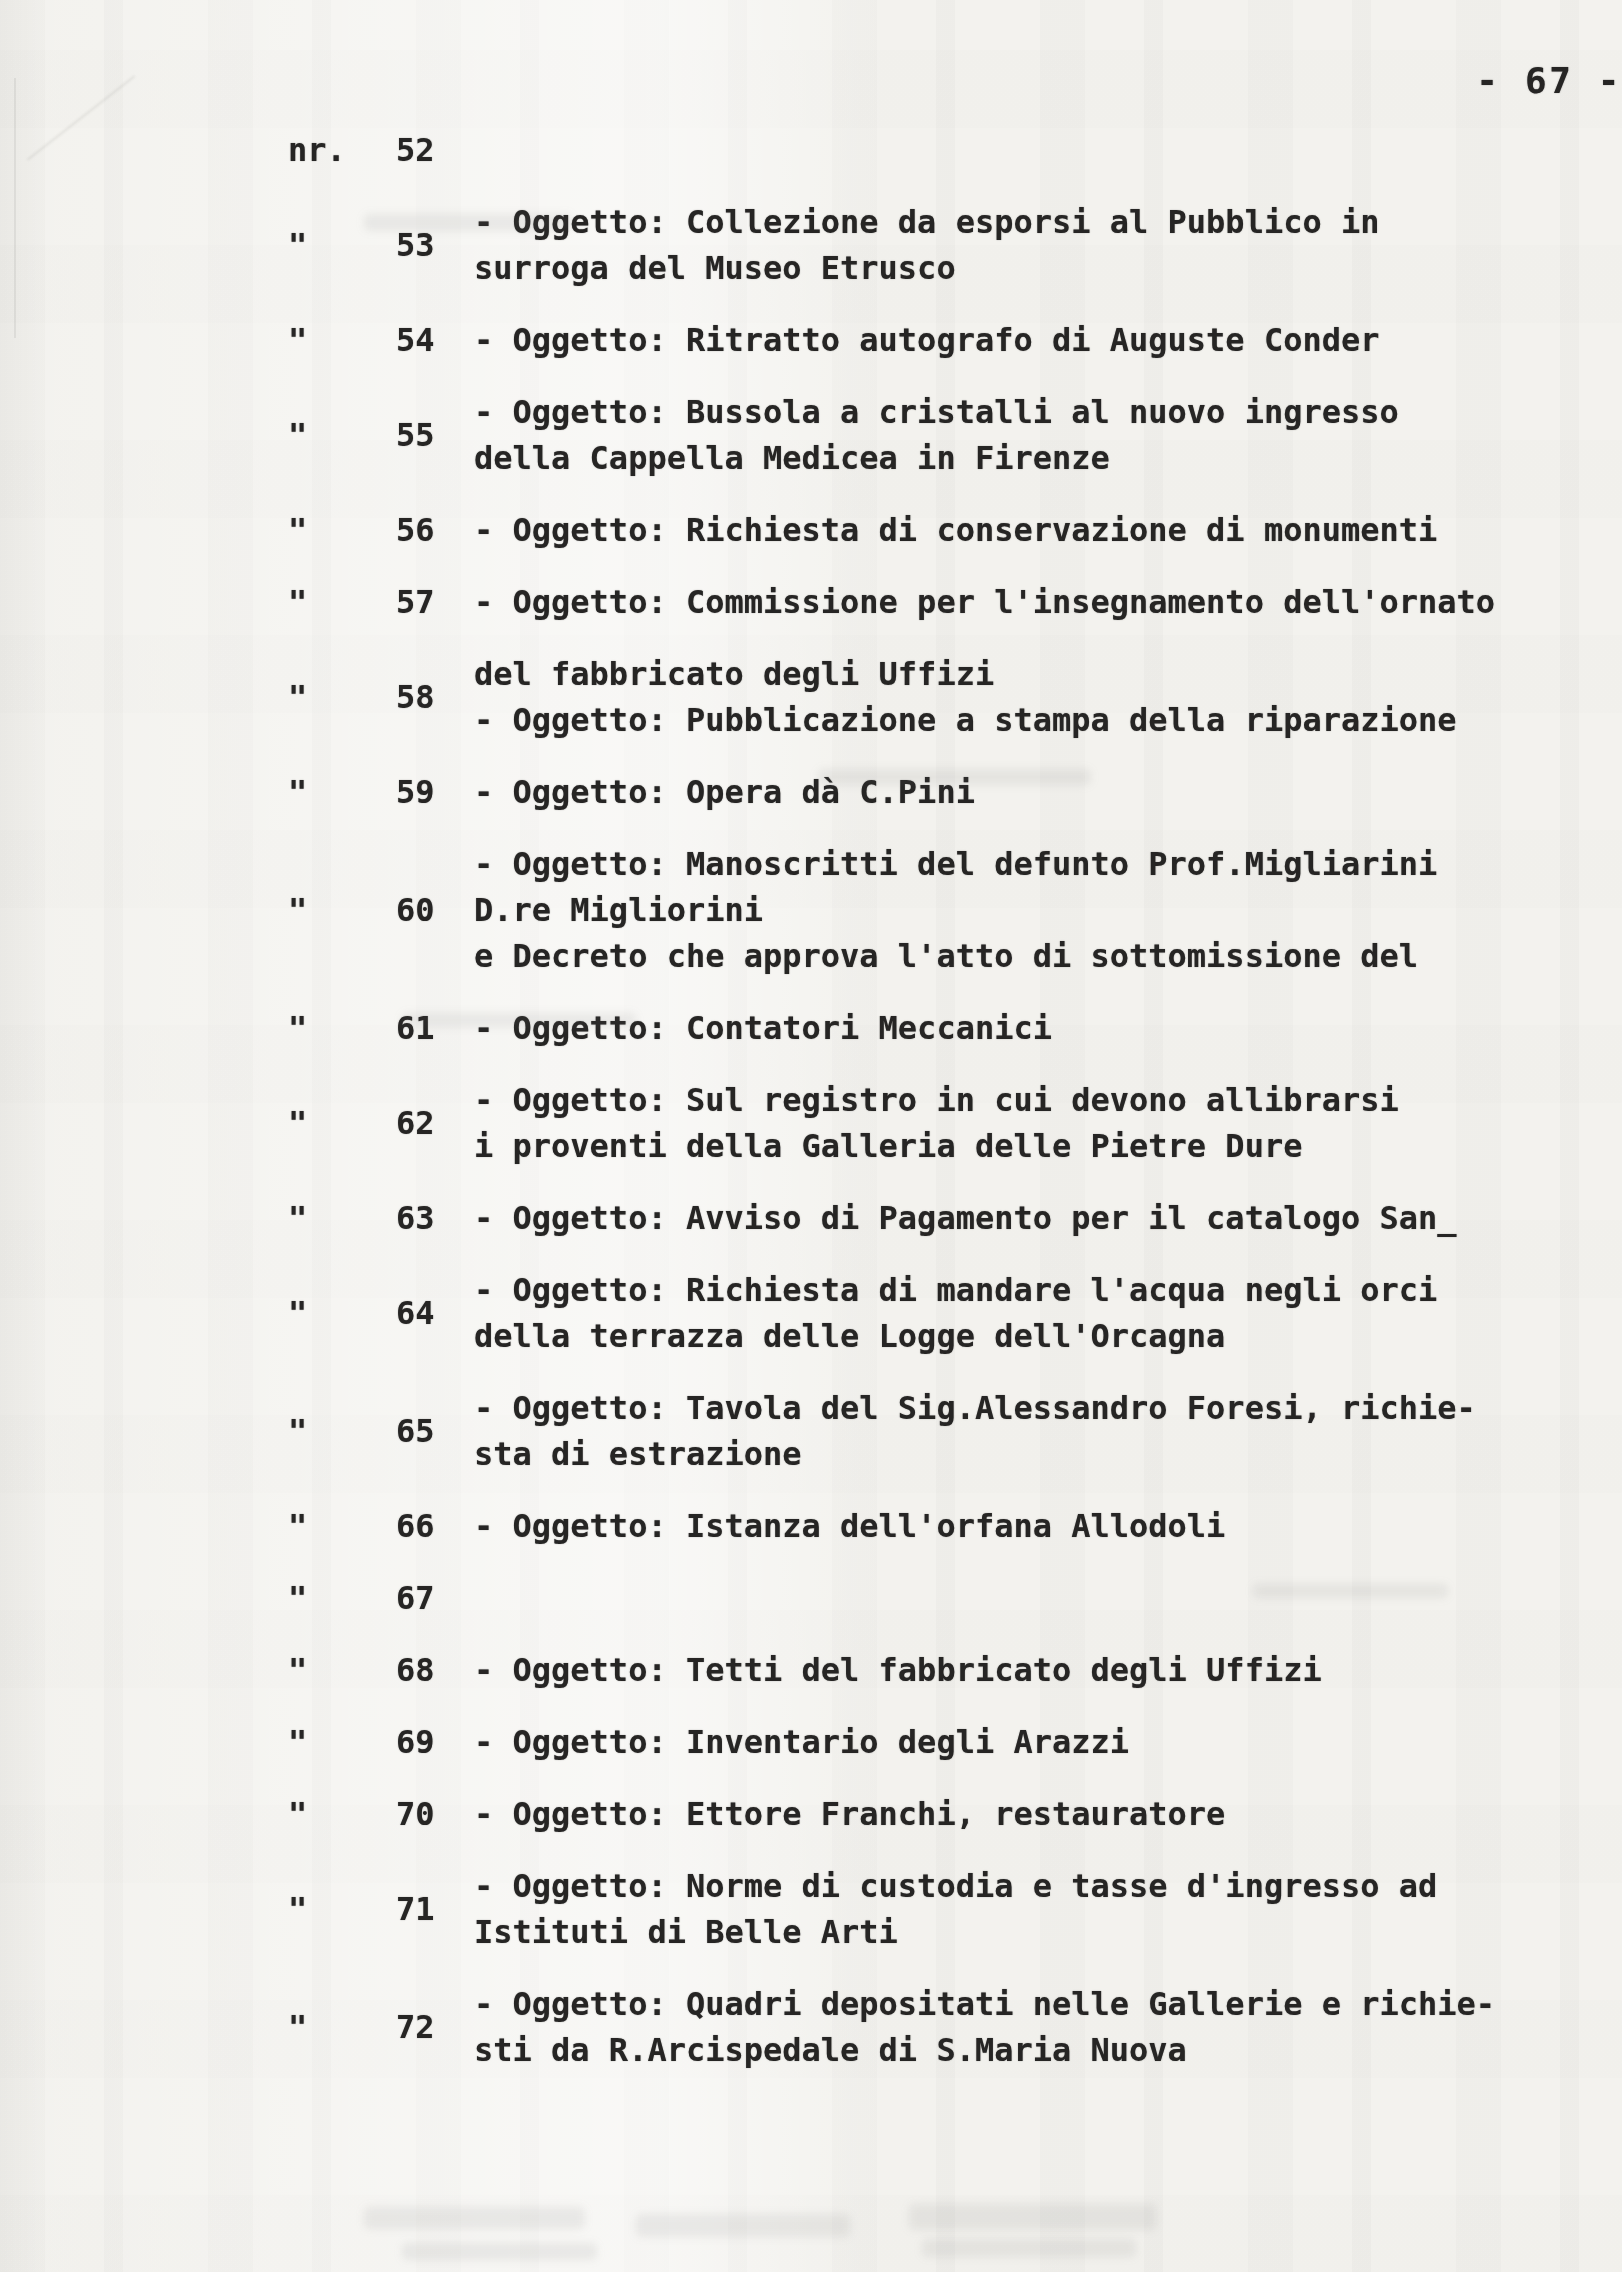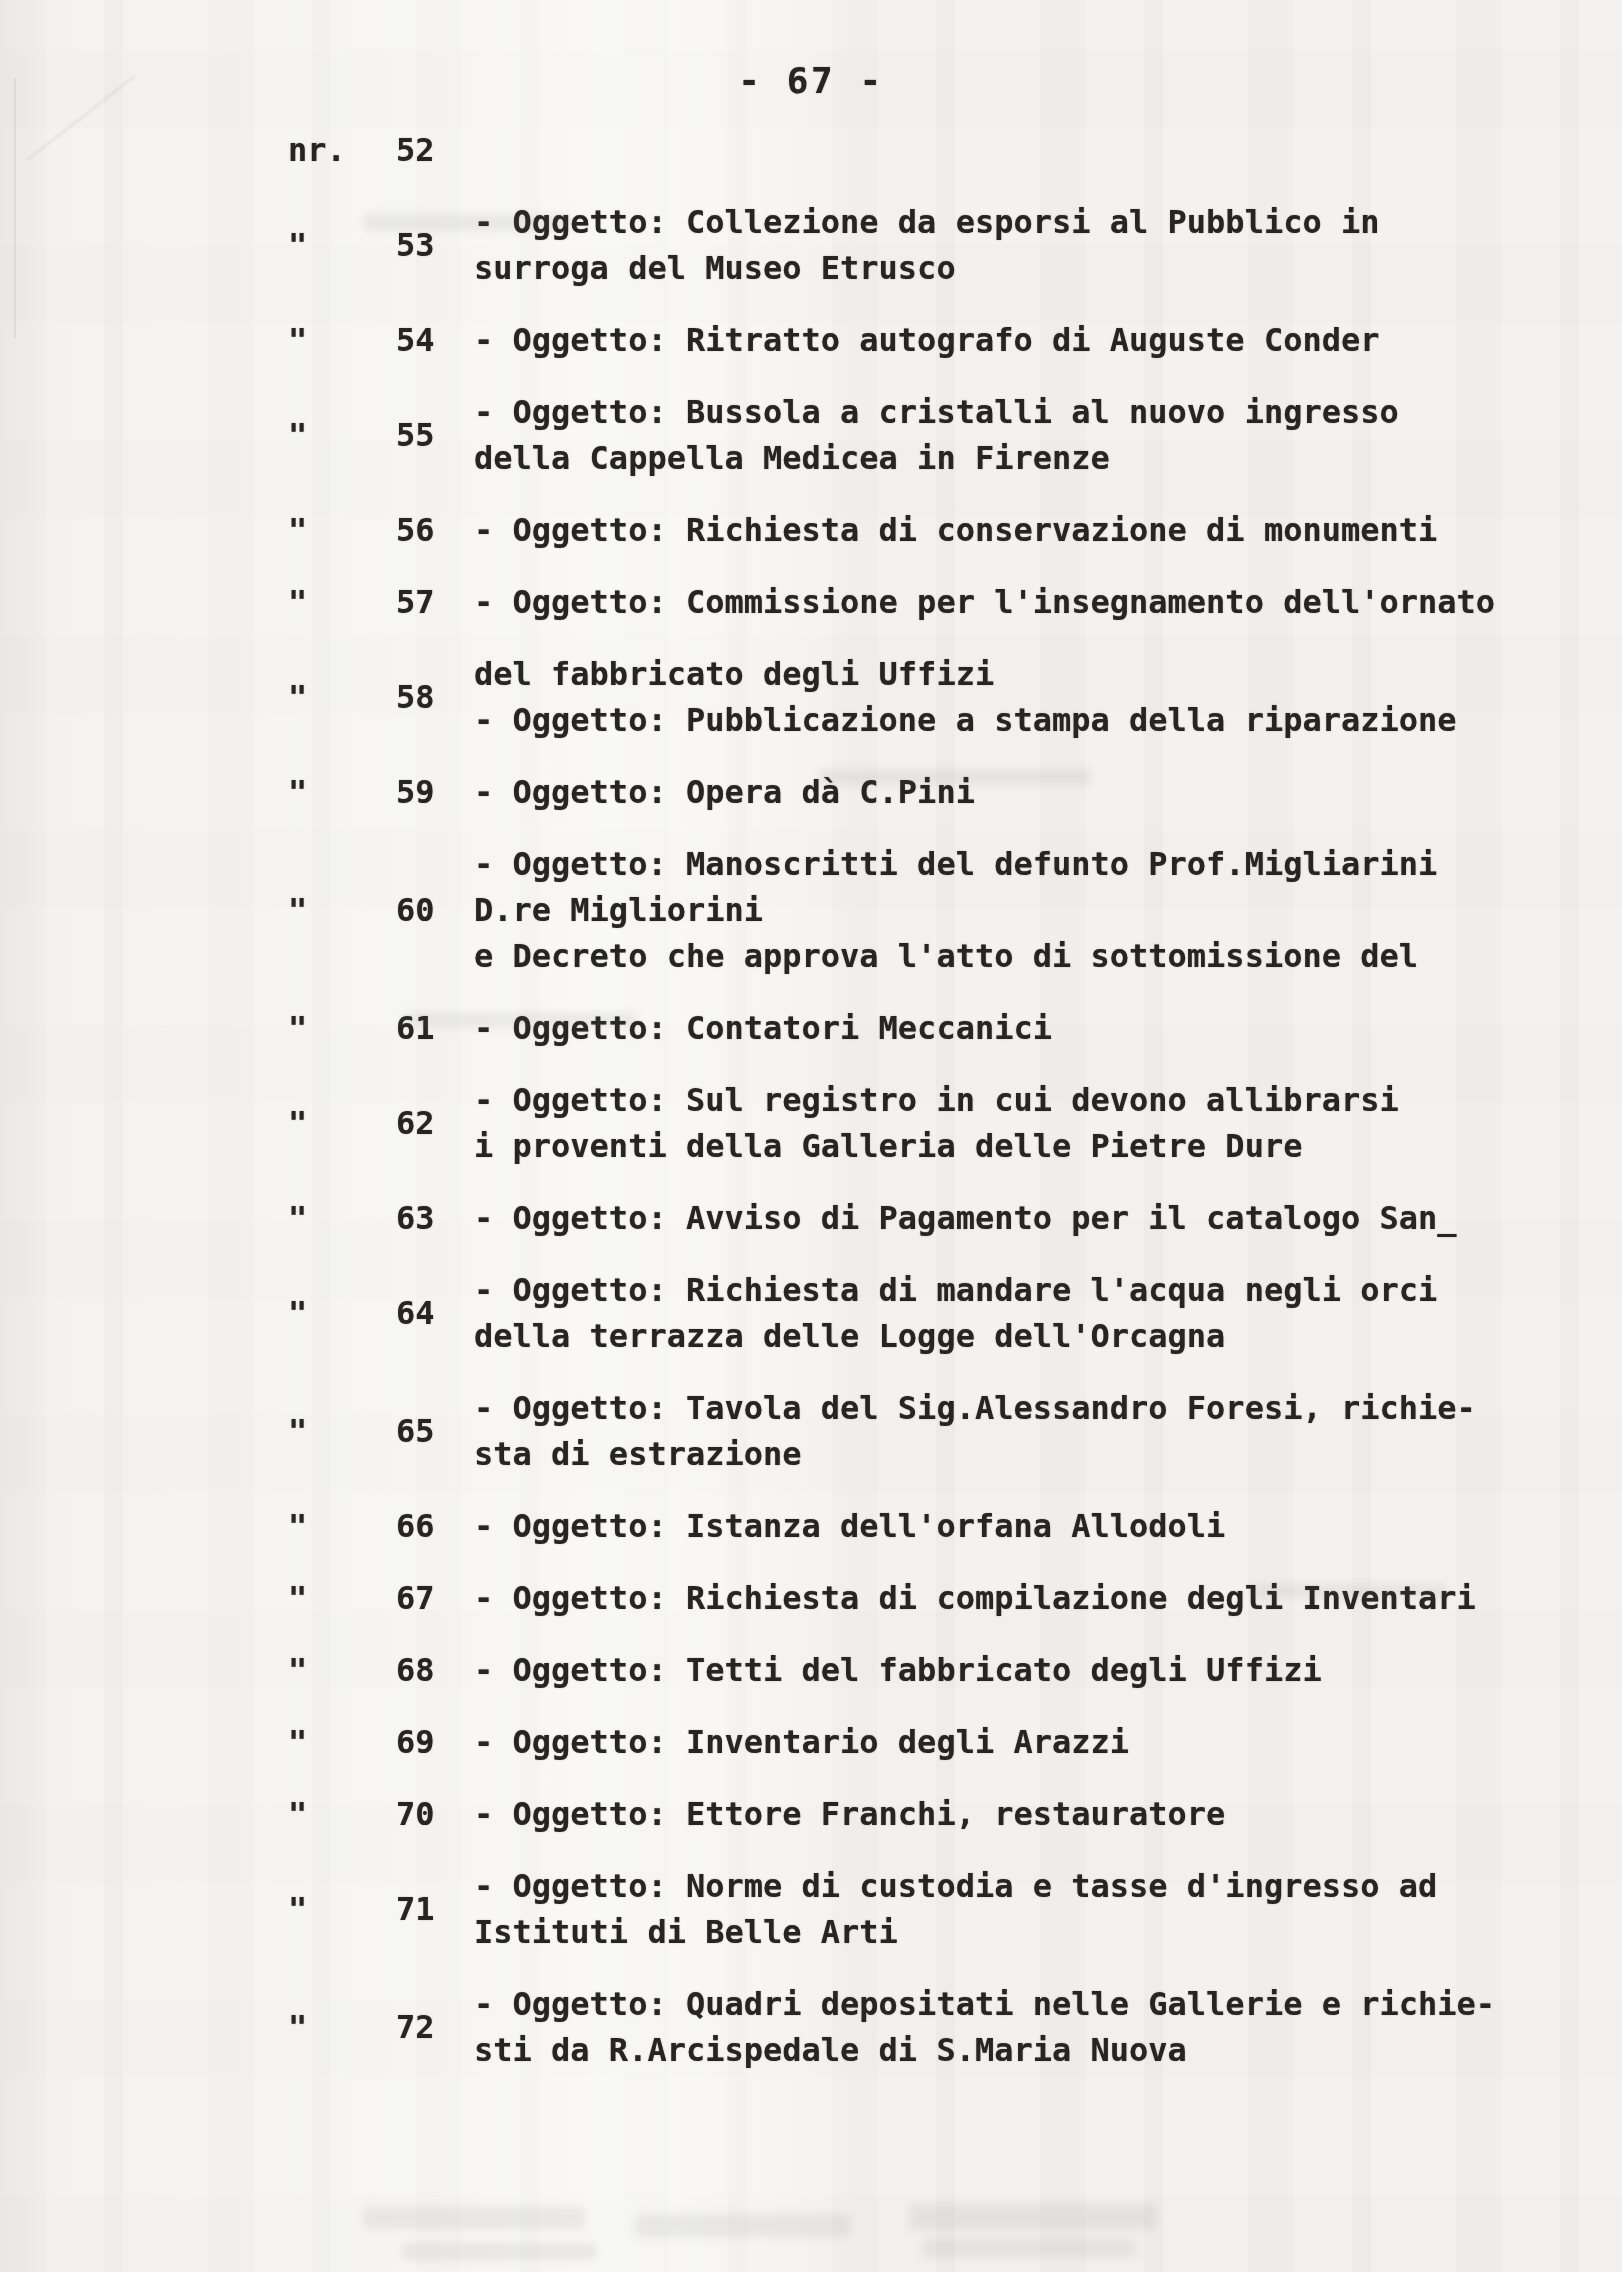--- a/index.html
+++ b/index.html
@@ -21,21 +21,21 @@
         rgba(0,0,0,0.014) 0px, rgba(0,0,0,0.014) 45px,
         rgba(0,0,0,0)    45px, rgba(0,0,0,0)   104px,
         rgba(0,0,0,0.02) 104px, rgba(0,0,0,0.02) 123px,
         rgba(0,0,0,0)   123px, rgba(0,0,0,0)   208px),
       repeating-linear-gradient(0deg,
         rgba(0,0,0,0.008) 0px, rgba(0,0,0,0.008) 78px,
         rgba(0,0,0,0)    78px, rgba(0,0,0,0)   195px);
   }
   .page-number{
     position:absolute;top:60px;left:0;width:100%;
-    text-align:center;
+    text-align:right;
     font-size:36px;font-weight:bold;
     letter-spacing:2.6px;
     text-shadow:0 0 1.3px rgba(45,44,42,0.5);
     white-space:pre;
   }
   .entries{
     position:absolute;top:127px;left:0;width:100%;
   }
   .entry{
     display:flex;align-items:center;
@@ -203,23 +203,20 @@
     <span class="marker">"</span>
     <span class="num">66</span>
     <span class="lines">
           <div>- Oggetto: Istanza dell'orfana Allodoli</div>
         </span>
   </div>
 
   <div class="entry">
     <span class="marker">"</span>
     <span class="num">67</span>
-    <span class="lines">
-          <div>- Oggetto: Richiesta di compilazione degli Inventari</div>
-        </span>
   </div>
 
   <div class="entry">
     <span class="marker">"</span>
     <span class="num">68</span>
     <span class="lines">
           <div>- Oggetto: Tetti del fabbricato degli Uffizi</div>
         </span>
   </div>
 

